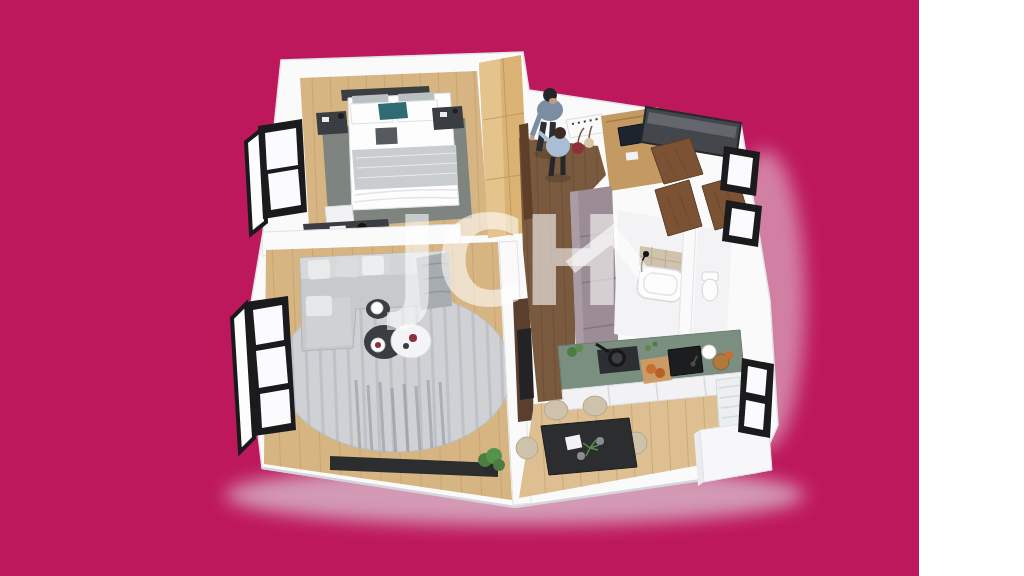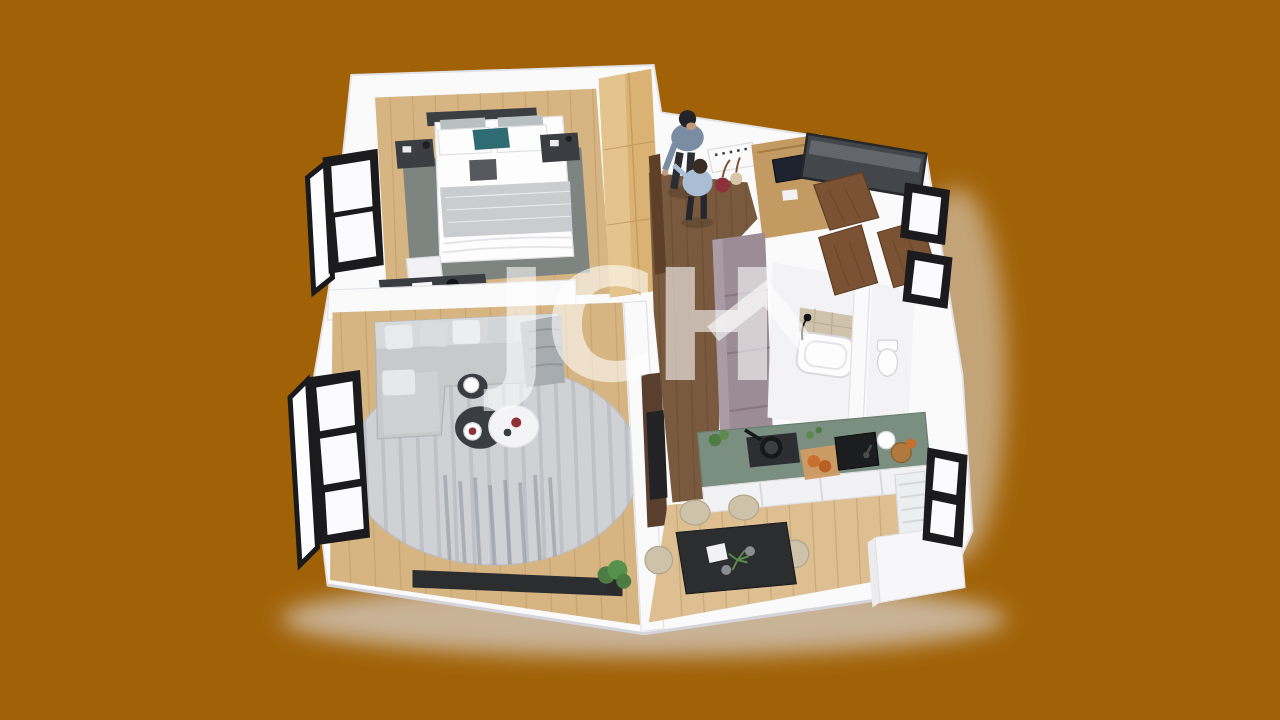--- a/index.html
+++ b/index.html
@@ -1,16 +1,16 @@
 <!DOCTYPE html>
 <html style="--wall: #fafafb; --wall-edge: #e2e2e7; --wood: #d6b583; --wood-line: #bd9660; --wood-kitchen: #ddbf92; --hall-wood: #7a5a3f; --hall-line: #664a30; --rug-bedroom: #7e8480; --rug-round: #cfd1d5; --rug-stripe: #a9adb3; --sofa: #c7c9cb; --counter-green: #7a8f80; --cabinet-mauve: #9c8c95; --door-brown: #7b5334; --window-black: #1b1b1e; --dark-furniture: #3a3d41; --black-furniture: #2b2d2f; --chair-beige: #cec2ab; --accent-teal: #2f6b72; --plant-green: #4d7c42; --person-shirt: #7a8da3; --child-shirt: #a9bed4; --red-accent: #8e3038; --wardrobe-wood: #d9b274; --desk-wood: #c49a63; --glass-dark: #43464b; --tile-beige: #cfc3ae; --white: #fdfdfd; --background: #ffffff;"><head>
 <meta charset="utf-8">
 <style>
   html,body{margin:0;padding:0;background:#fff;}
-  .stage{position:relative;width:1024px;height:576px;background:#a16207;overflow:hidden;
+  .stage{position:relative;width:919px;height:576px;background:#be185d;overflow:hidden;
          font-family:"DejaVu Sans","Liberation Sans",sans-serif;}
   .stage svg{position:absolute;left:0;top:0;}
   
   .wall{fill:var(--wall);stroke:var(--wall-edge);stroke-width:1.5;}
   .wood{fill:var(--wood);} .woodk{fill:var(--wood-kitchen);}
   .plank{stroke:var(--wood-line);stroke-width:1;opacity:.5;fill:none;}
   .hall{fill:var(--hall-wood);} .hallplank{stroke:var(--hall-line);stroke-width:1;opacity:.6;fill:none;}
   .bedrug{fill:var(--rug-bedroom);} .roundrug{fill:var(--rug-round);stroke:#bcbec2;stroke-width:1;}
   .rugstripe{stroke:var(--rug-stripe);stroke-width:3;opacity:.45;fill:none;}
   .rugstripe2{stroke:#868c96;stroke-width:3;opacity:.5;fill:none;}

